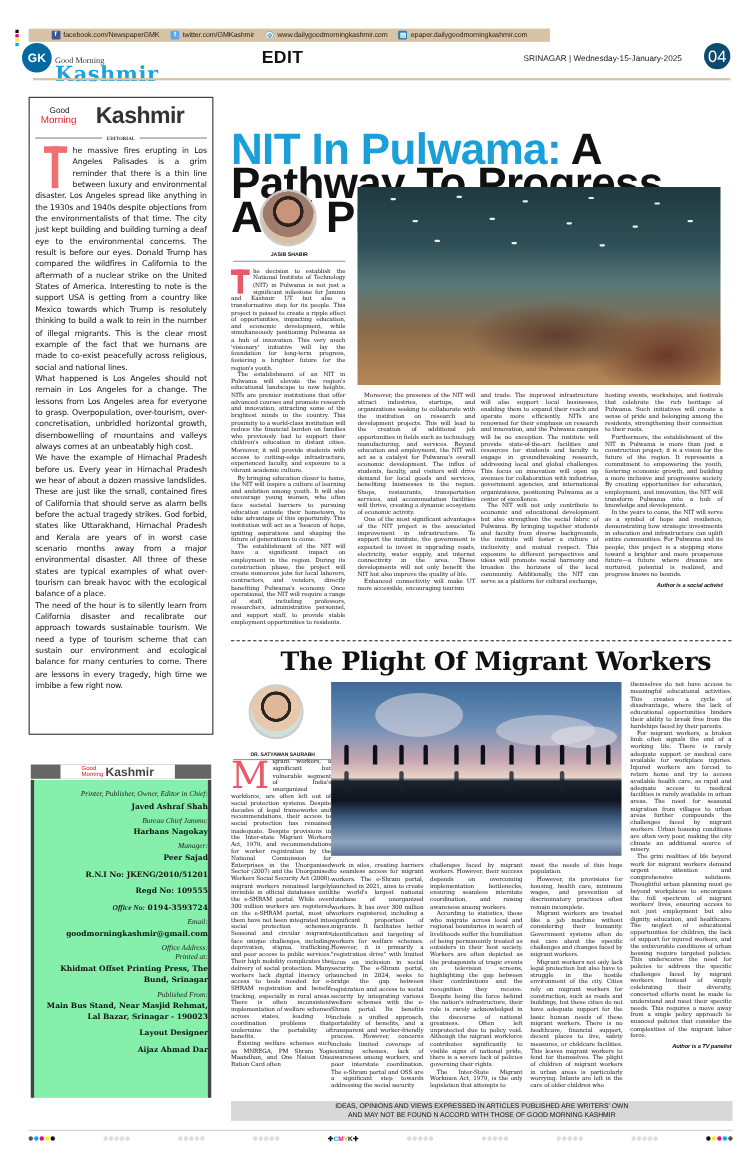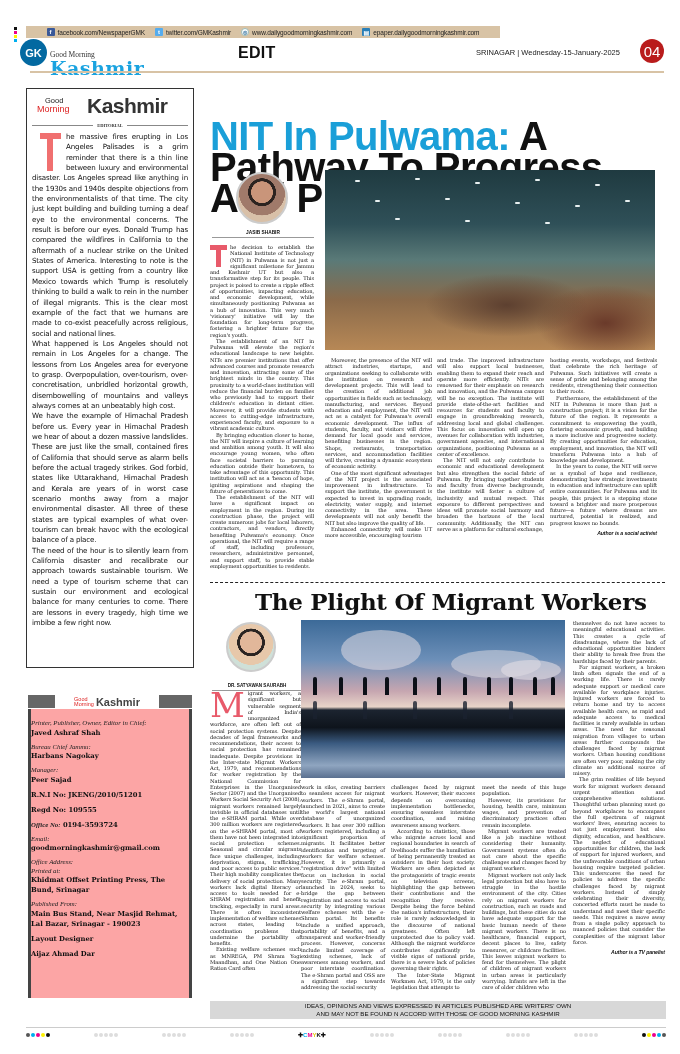--- a/index.html
+++ b/index.html
@@ -18,21 +18,21 @@
   .ico.ep { background: #2a7fb8; }
 
   .masthead { position: absolute; left: 20px; top: 38px; width: 480px; height: 28px; }
   .gk-circle { position: absolute; left: 0; top: 1px; width: 27px; height: 27px; border-radius: 50%; background: #0369a1; color: #fff; font-family: "Liberation Sans", sans-serif; font-weight: bold; font-size: 11px; display: flex; align-items: center; justify-content: center; }
   .mast-brand { position: absolute; left: 30px; top: 0; margin-top: 12px; }
   .mast-gm { font-family: "Liberation Serif", serif; font-size: 7.5px; color: #333; }
   .mast-k { font-family: "DejaVu Serif", serif; font-weight: bold; color: #1aa3e0; font-size: 19px; line-height: 19px; letter-spacing: 0.5px; }
   .mast-edit { position: absolute; left: 218px; top: 6px; font-family: "Liberation Sans", sans-serif; font-weight: 900; font-size: 16px; color: #111; letter-spacing: 0.3px; }
 
   .mast-date { position: absolute; left: 476px; top: 48px; font-family: "Liberation Sans", sans-serif; font-size: 7.5px; color: #222; }
-  .page-num { position: absolute; left: 640px; top: 39px; width: 24px; height: 24px; border-radius: 50%; background: #b91c1c; color: #fff; font-family: "Liberation Sans", sans-serif; font-size: 15px; display: flex; align-items: center; justify-content: center; }
+  .page-num { position: absolute; left: 640px; top: 39px; width: 24px; height: 24px; border-radius: 50%; background: #0c4a6e; color: #fff; font-family: "Liberation Sans", sans-serif; font-size: 15px; display: flex; align-items: center; justify-content: center; }
   .rule-top { position: absolute; left: 30px; top: 71px; width: 634px; height: 2px; background: #d8c3a5; }
 
   
   .editorial-box { position: absolute; left: 26px; top: 88px; width: 168px; height: 580px; border: 1px solid #333; padding: 6px 5px; }
   .ed-logo { text-align: center; line-height: 1; height: 26px; position: relative; }
   .ed-logo .gm { position: absolute; left: 5px; top: 2px; font-family: "Liberation Sans", sans-serif; color: #d22; font-size: 9px; line-height: 8px; text-align: left; }
   .ed-logo .gm .good { color: #222; font-size: 7.5px; display:block; padding-left:8px; }
   .ed-logo .kash { position: absolute; left: 55px; top: 0; font-family: "Liberation Sans", sans-serif; font-weight: 900; font-size: 21px; color: #333; letter-spacing: -0.5px; }
   .ed-rule { display: flex; align-items: center; gap: 4px; font-family: "Liberation Serif", serif; font-size: 4.5px; font-weight: bold; color: #333; margin: 2px 0 4px; }
   .ed-rule::before, .ed-rule::after { content: ""; flex: 1; height: 1px; background: #888; }
@@ -40,21 +40,21 @@
   .ed-body { font-family: "DejaVu Sans", sans-serif; font-size: 7.1px; line-height: 10.35px; text-align: justify; color: #111; margin-top: 2px; letter-spacing: -0.15px; }
   .ed-body p { margin: 0; }
   .dropcap-T { float: left; width: 21px; height: 38px; margin: 1px 5px 0 8px; position: relative; }
   .dropcap-T::before { content:""; position:absolute; left:0; top:0; width:21px; height:6px; background:#f07070; }
   .dropcap-T::after { content:""; position:absolute; left:7px; top:0; width:6px; height:38px; background:#f07070; }
 
   .imprint-head { position: absolute; left: 28px; top: 695px; width: 164px; height: 13px; background: #666; }
   .imprint-head .logo { position: absolute; left: 27px; top: 0; width: 104px; height: 13px; background: #fff; display: flex; align-items: center; justify-content: center; gap: 2px; }
   .imprint-head .logo .m { font-family: "Liberation Sans", sans-serif; font-size: 5.5px; color: #d22; line-height: 5px; }
   .imprint-head .logo .k { font-family: "Liberation Sans", sans-serif; font-weight: 900; font-size: 11px; color: #444; }
-  .imprint-box { position: absolute; left: 28px; top: 709px; width: 164px; height: 289px; background: #fca5a5; border-left: 3px solid #444; border-right: 3px solid #444; padding-top: 10px; text-align: left; font-family: "DejaVu Serif", serif; color: #111; }
+  .imprint-box { position: absolute; left: 28px; top: 709px; width: 164px; height: 289px; background: #86efac; border-left: 3px solid #444; border-right: 3px solid #444; padding-top: 10px; text-align: right; font-family: "DejaVu Serif", serif; color: #111; }
   .imprint-box .lbl { font-style: italic; font-size: 6.8px; line-height: 8.5px; font-family: "Liberation Serif", serif; color: #222; }
   .imprint-box .val { font-weight: bold; font-size: 6.8px; line-height: 10px; margin-bottom: 5px; }
 
   
   .nit-title { position: absolute; left: 210px; top: 80px; width: 460px; font-family: "Liberation Sans", sans-serif; font-weight: 900; font-size: 40px; line-height: 31px; letter-spacing: -0.6px; color: #111; margin-top: 41px; }
   .nit-title .blue { color: #1a9fd8; }
   .avatar1 { position: absolute; left: 236px; top: 172px; width: 52px; height: 52px; border-radius: 50%; border: 2px solid #ccc; background: radial-gradient(circle at 50% 38%, #c9957a 0 28%, #2b2320 29% 36%, #a07a6a 37% 60%, #d8c0a8 61%); overflow: hidden; }
   .byline1 { position: absolute; left: 212px; top: 230px; width: 102px; text-align: center; font-family: "Liberation Sans", sans-serif; font-weight: bold; font-size: 4.8px; padding-bottom: 2px; border-bottom: 1px solid #999; }
   .nit-photo { position: absolute; left: 325px; top: 170px; width: 330px; height: 180px; background:
      radial-gradient(ellipse 35% 25% at 55% 75%, #5d4030 0, transparent 70%),

